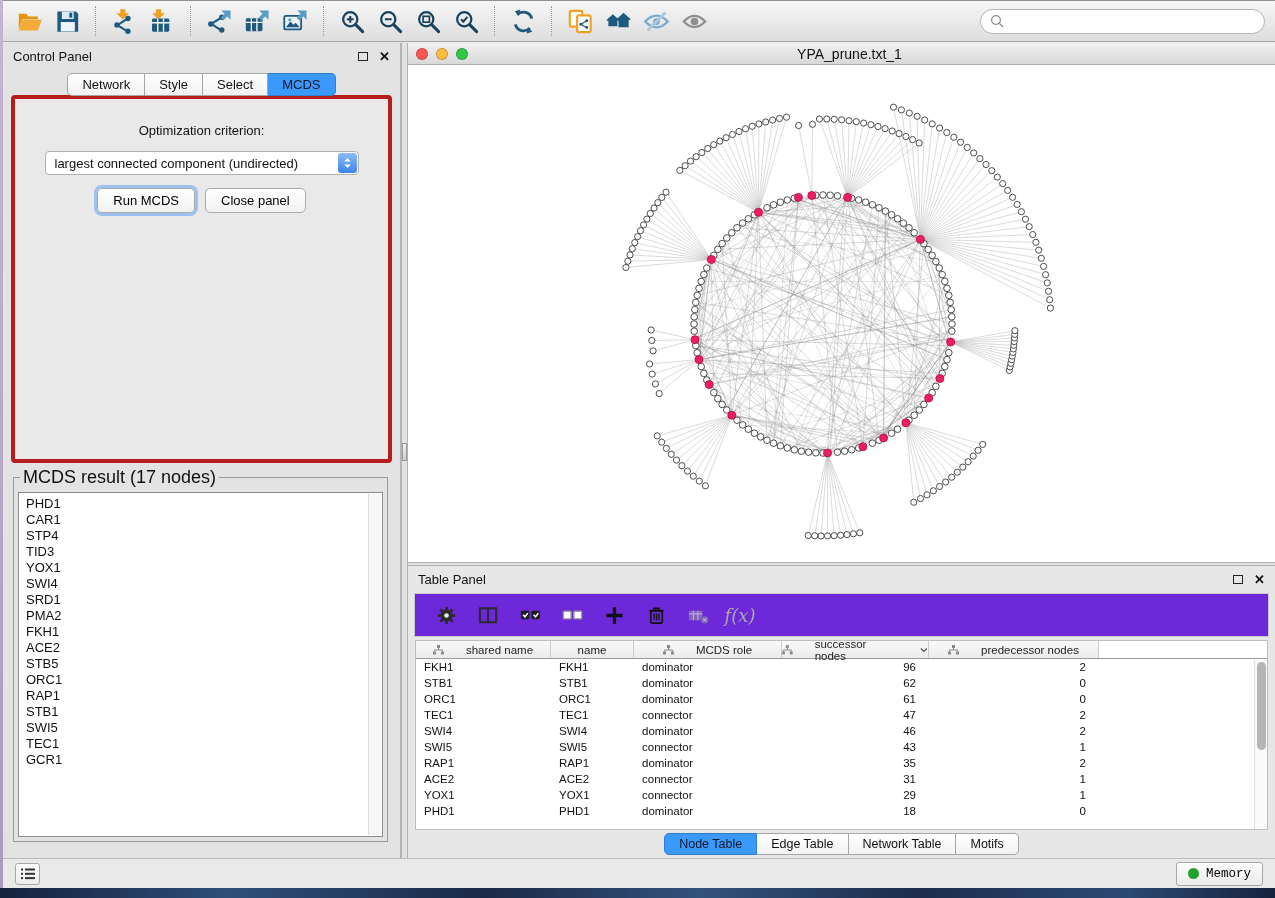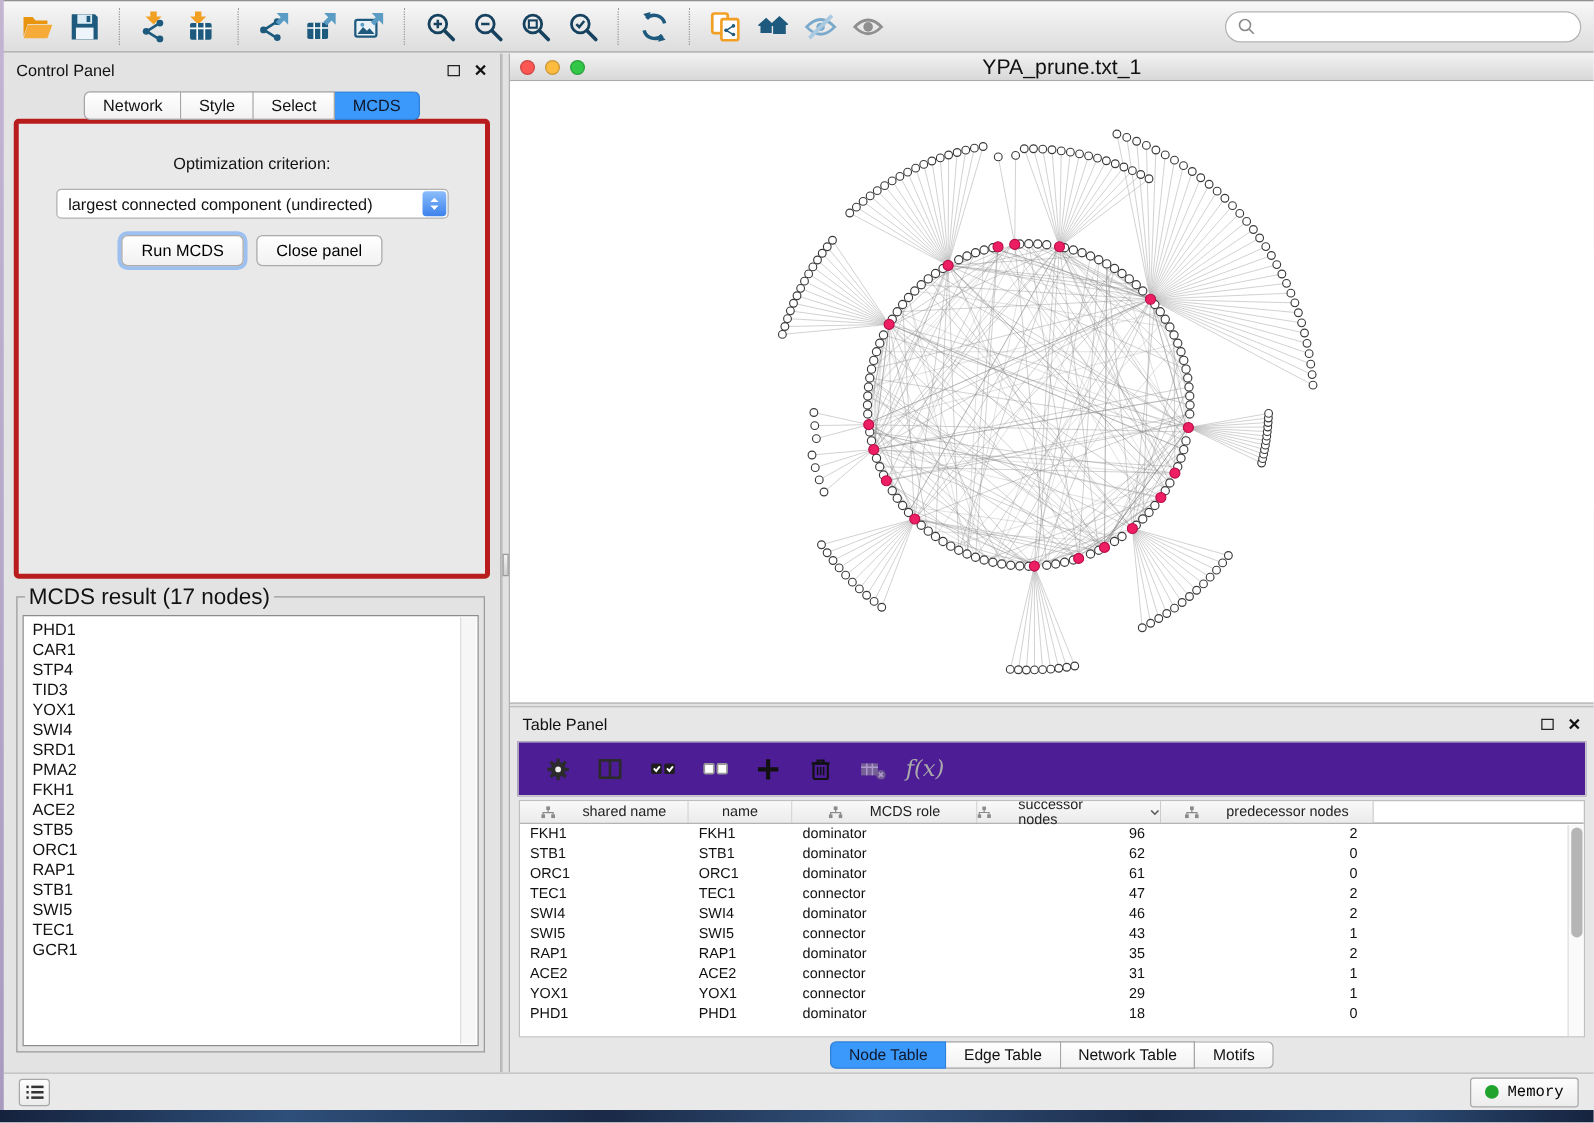--- a/index.html
+++ b/index.html
@@ -49,27 +49,27 @@
 
   
   #v-splitter { position:absolute; left:401px; top:43px; width:7px; height:815px; background:#e2e2e2; border-left:1px solid #b2b2b2; border-right:1px solid #b2b2b2; }
   #v-splitter .handle { position:absolute; top:400px; left:0; width:5px; height:18px; background:linear-gradient(#f2f2f2,#cfcfcf); border:1px solid #9a9a9a; }
   #h-splitter { position:absolute; left:408px; top:562px; right:0; height:4px; background:#e2e2e2; border-top:1px solid #b2b2b2; border-bottom:1px solid #b2b2b2; }
 
   
   #network-window { position:absolute; left:408px; top:43px; right:0; height:519px; background:#fff; }
   #net-titlebar { height:22px; background:linear-gradient(#f2f2f2,#d8d8d8); border-bottom:1px solid #ababab; display:flex; align-items:center; padding:0 8px; position:relative; }
   .light { width:12px; height:12px; border-radius:50%; margin-right:8px; border:.5px solid rgba(0,0,0,.2); }
-  #net-title { position:absolute; left:16px; right:0; text-align:center; font-size:17px; color:#111; }
+  #net-title { position:absolute; left:16px; right:0; text-align:center; font-size:14px; color:#111; }
   #net-canvas { position:absolute; top:22px; left:0; right:0; bottom:0; background:#fff; }
   #graph-svg { width:100%; height:100%; display:block; }
 
   
   #table-panel { position:absolute; left:408px; top:566px; right:0; height:292px; background:#e7e7e7; }
-  #tp-toolbar { position:absolute; left:6px; right:6px; top:27px; height:44px; background:#4c1d95; border:1px solid #c9c9c9; display:flex; align-items:center; padding:0 12px; gap:4px; }
+  #tp-toolbar { position:absolute; left:6px; right:6px; top:27px; height:44px; background:#6d28d9; border:1px solid #c9c9c9; display:flex; align-items:center; padding:0 12px; gap:4px; }
   .tt-btn { width:38px; height:36px; display:flex; align-items:center; justify-content:center; background:none; border:none; cursor:default; }
   .tt-btn svg { width:23px; height:23px; }
   .fx { font-family:"DejaVu Serif",serif; font-style:italic; font-size:18px; color:#aaa; }
   #tbl { position:absolute; left:7px; right:7px; top:74px; height:190px; background:#fff; border:1px solid #bfbfbf; overflow:hidden; }
   #tbl-head { display:flex; height:18px; border-bottom:1px solid #9c9c9c; }
   .th { display:flex; align-items:center; justify-content:center; gap:22px; font-size:11.5px; color:#222;
     border-right:1px solid #ccc; background:linear-gradient(#f9f9f9,#ebebeb); }
   .tr { display:flex; height:16px; align-items:center; font-size:11.5px; }
   .td { padding:0 8px; white-space:nowrap; overflow:hidden; }
   .td.num { text-align:right; padding-right:13px; }

